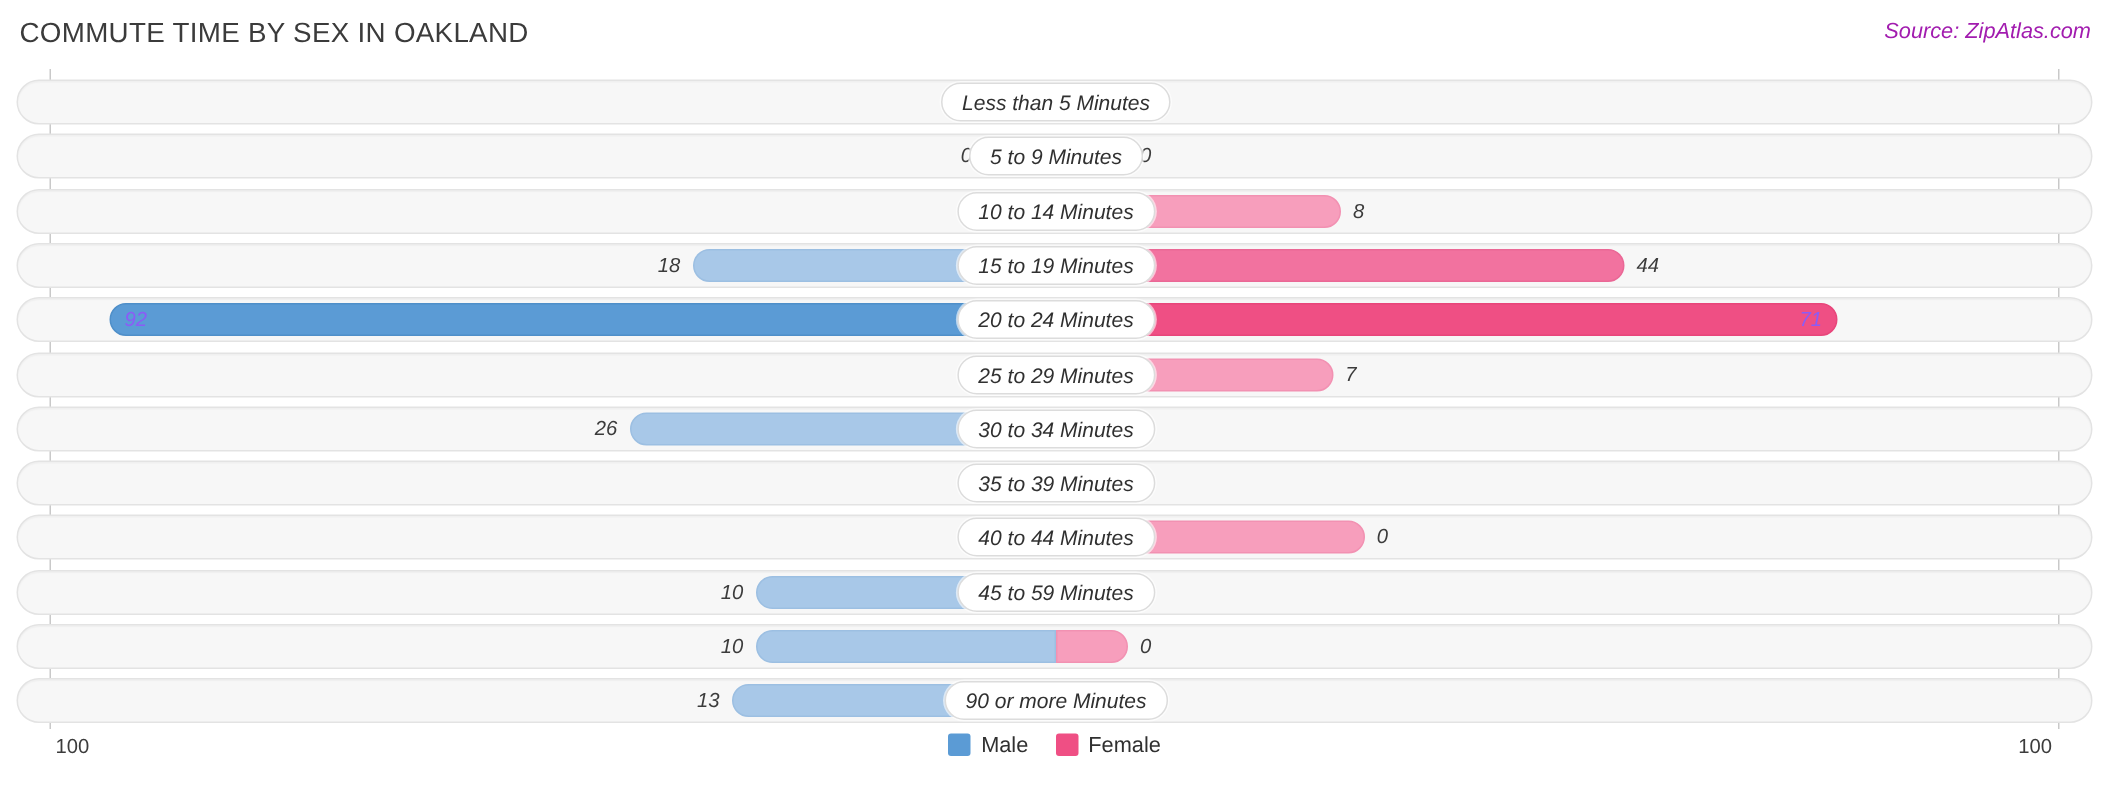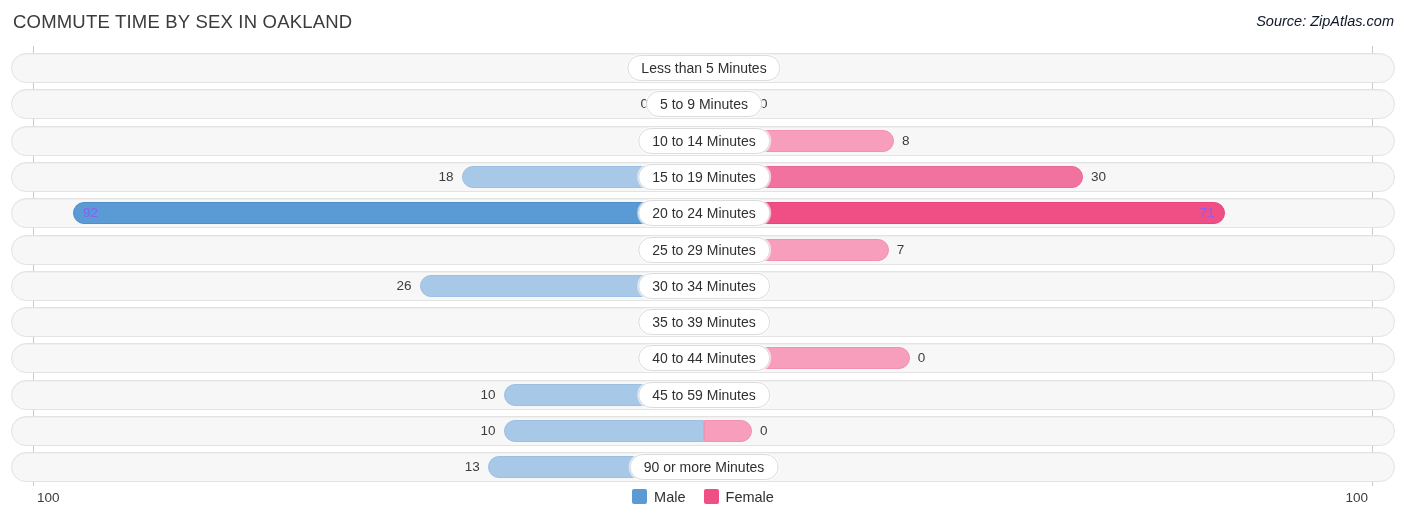--- a/index.html
+++ b/index.html
@@ -33,30 +33,31 @@
     font-weight: 400;
     color: #3b3b3b;
     letter-spacing: .2px;
     white-space: nowrap;
   }
   .source-note {
     position: absolute;
     right: 12px; top: 13px;
     font-size: 14.5px;
     font-style: italic;
-    color: #0f172a;
+    color: #a21caf;
     white-space: nowrap;
   }
 
   
   .plot {
     position: absolute;
     left: 0; top: 46px;
     width: 1406px;
     height: 440px;
+    font-style: italic;
   }
   .axis-line {
     position: absolute;
     top: 0;
     width: 1px;
     height: 440px;
     background: #c9c9c9;
   }
   .axis-line.left  { left: 33px; }
   .axis-line.right { left: 1372px; }
@@ -204,21 +205,21 @@
           <div class="bar male" style="left: 644px; width: 48px;"></div>
           <div class="bar female" style="left: 692px; width: 190px;"></div>
           <div class="val left" style="left: 596px; width: 40px;">0</div>
           <div class="val right" style="left: 890px; width: 40px;">8</div>
           <div class="cat-pill" style="left: 692px;">10 to 14 Minutes</div>
         </div>
         <div class="row" style="top: 115.9px;">
           <div class="bar male" style="left: 449.5px; width: 242.5px;"></div>
           <div class="bar female mid" style="left: 692px; width: 379px;"></div>
           <div class="val left" style="left: 401.5px; width: 40px;">18</div>
-          <div class="val right" style="left: 1079px; width: 40px;">30</div>
+          <div class="val right" style="left: 1079px; width: 40px;">44</div>
           <div class="cat-pill" style="left: 692px;">15 to 19 Minutes</div>
         </div>
         <div class="row" style="top: 152.2px;">
           <div class="bar male hi" style="left: 61px; width: 631px;"></div>
           <div class="bar female hi" style="left: 692px; width: 520.75px;"></div>
           <div class="val left inside" style="left: 71px; width: 40px; text-align: left;">92</div>
           <div class="val right inside" style="left: 1164.75px; width: 38px; text-align: right;">71</div>
           <div class="cat-pill" style="left: 692px;">20 to 24 Minutes</div>
         </div>
         <div class="row" style="top: 188.5px;">

